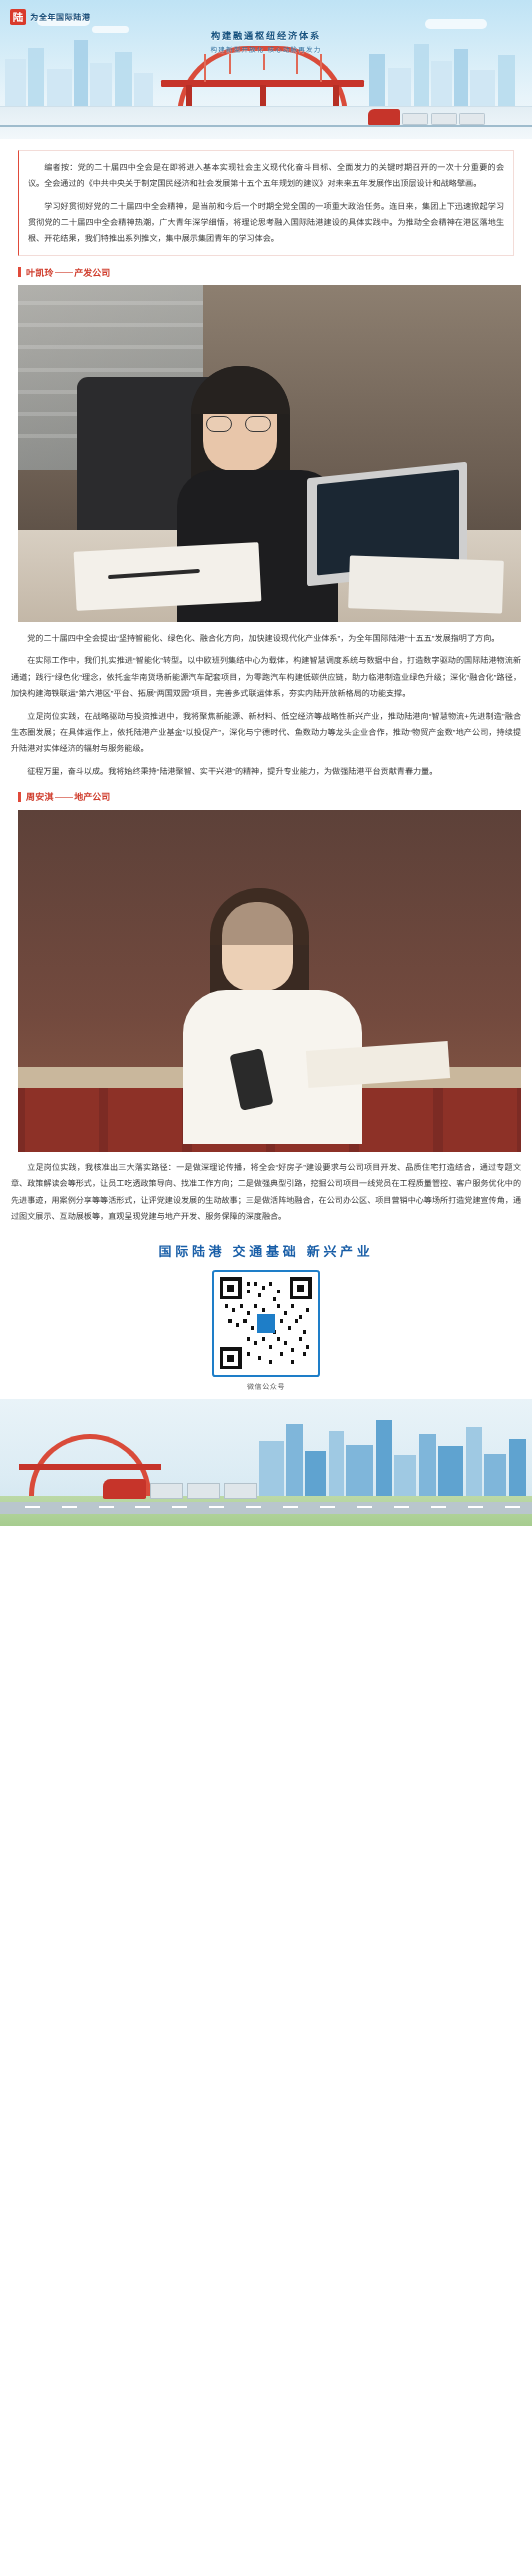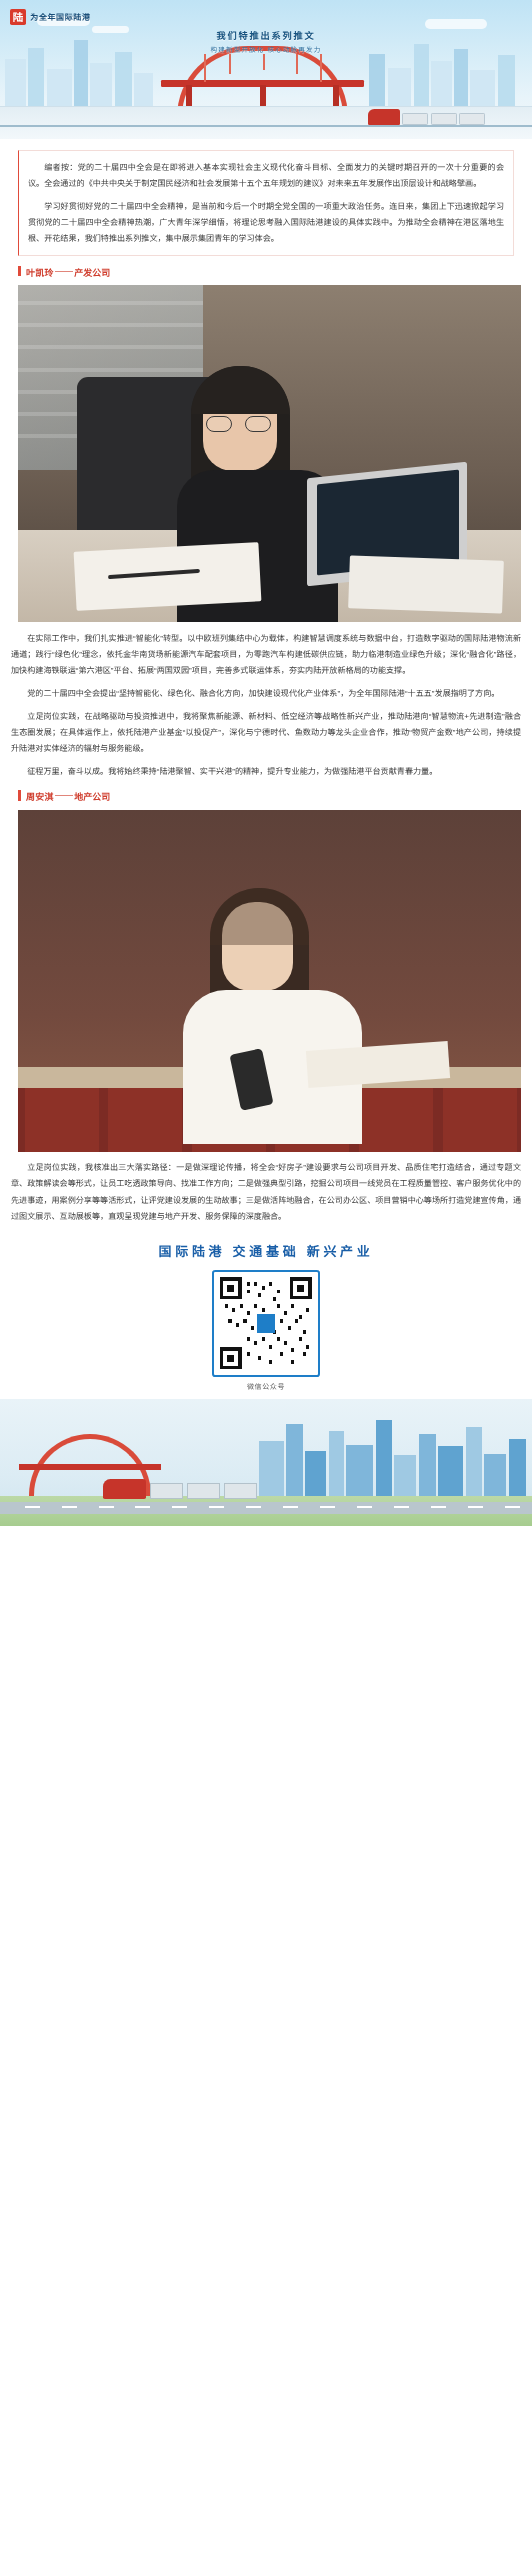--- a/index.html
+++ b/index.html
@@ -188,21 +188,21 @@
     line-height: 2.0;
     text-align: justify;
     text-indent: 2em;
     color: #3a3a3a;
   }
   p.para:last-child { margin-bottom: 0; }
 
   .person-head {
     margin: 10px 7.4px 6.2px 7.4px;
     display: flex;
-    align-items: flex-start;
+    align-items: center;
     gap: 0;
   }
   .person-head .bar {
     width: 2.5px;
     height: 10.5px;
     background: #e04a3a;
     margin-right: 5px;
   }
   .person-name {
     font-size: 9px;
@@ -315,21 +315,21 @@
   <div class="banner">
     <div class="cloud" style="left:37px;top:16px;width:53px;height:10px;"></div>
     <div class="cloud" style="left:92px;top:26px;width:37px;height:7.4px;"></div>
     <div class="cloud" style="left:425px;top:18.5px;width:62px;height:10px;"></div>
 
     <div class="banner-logo">
       <span class="logo-mark">陆</span>
       <span class="logo-text">为全年国际陆港</span>
     </div>
 
-    <div class="banner-title">我们特推出系列推文</div>
+    <div class="banner-title">构建融通枢纽经济体系</div>
     <div class="banner-sub">构建新型开放化 核心动脉再发力</div>
 
     <div class="sky-city">
       <div class="bld" style="left:5px;width:21px;height:48px;"></div>
       <div class="bld d" style="left:28px;width:16px;height:59px;"></div>
       <div class="bld" style="left:47px;width:25px;height:38px;"></div>
       <div class="bld e" style="left:74px;width:13.5px;height:67px;"></div>
       <div class="bld" style="left:90px;width:22px;height:44px;"></div>
       <div class="bld d" style="left:115px;width:17px;height:55px;"></div>
       <div class="bld" style="left:134px;width:18.5px;height:34px;"></div>
@@ -399,22 +399,22 @@
         <span class="lens" style="right:0;"></span>
       </div>
       <div class="ph1-body"></div>
       <div class="ph1-laptop"></div>
       <div class="ph1-laptop-screen"></div>
       <div class="ph1-paper"></div>
       <div class="ph1-pen"></div>
       <div class="ph1-papers2"></div>
     </div>
 
+    <p class="para">党的二十届四中全会提出“坚持智能化、绿色化、融合化方向，加快建设现代化产业体系”，为全年国际陆港“十五五”发展指明了方向。</p>
     <p class="para">在实际工作中，我们扎实推进“智能化”转型。以中欧班列集结中心为载体，构建智慧调度系统与数据中台，打造数字驱动的国际陆港物流新通道；践行“绿色化”理念，依托金华南货场新能源汽车配套项目，为零跑汽车构建低碳供应链，助力临港制造业绿色升级；深化“融合化”路径，加快构建海铁联运“第六港区”平台、拓展“两国双园”项目，完善多式联运体系，夯实内陆开放新格局的功能支撑。</p>
-    <p class="para">党的二十届四中全会提出“坚持智能化、绿色化、融合化方向，加快建设现代化产业体系”，为全年国际陆港“十五五”发展指明了方向。</p>
     <p class="para">立足岗位实践，在战略驱动与投资推进中，我将聚焦新能源、新材料、低空经济等战略性新兴产业，推动陆港向“智慧物流+先进制造”融合生态圈发展；在具体运作上，依托陆港产业基金“以投促产”，深化与宁德时代、鱼数动力等龙头企业合作，推动“物贸产金数”地产公司，持续提升陆港对实体经济的辐射与服务能级。</p>
     <p class="para">征程万里，奋斗以成。我将始终秉持“陆港聚智、实干兴港”的精神，提升专业能力，为做强陆港平台贡献青春力量。</p>
 
     <div class="person-head">
       <span class="bar"></span>
       <span class="person-name">周安淇</span>
       <span class="person-sep">——</span>
       <span class="person-org">地产公司</span>
     </div>
 

